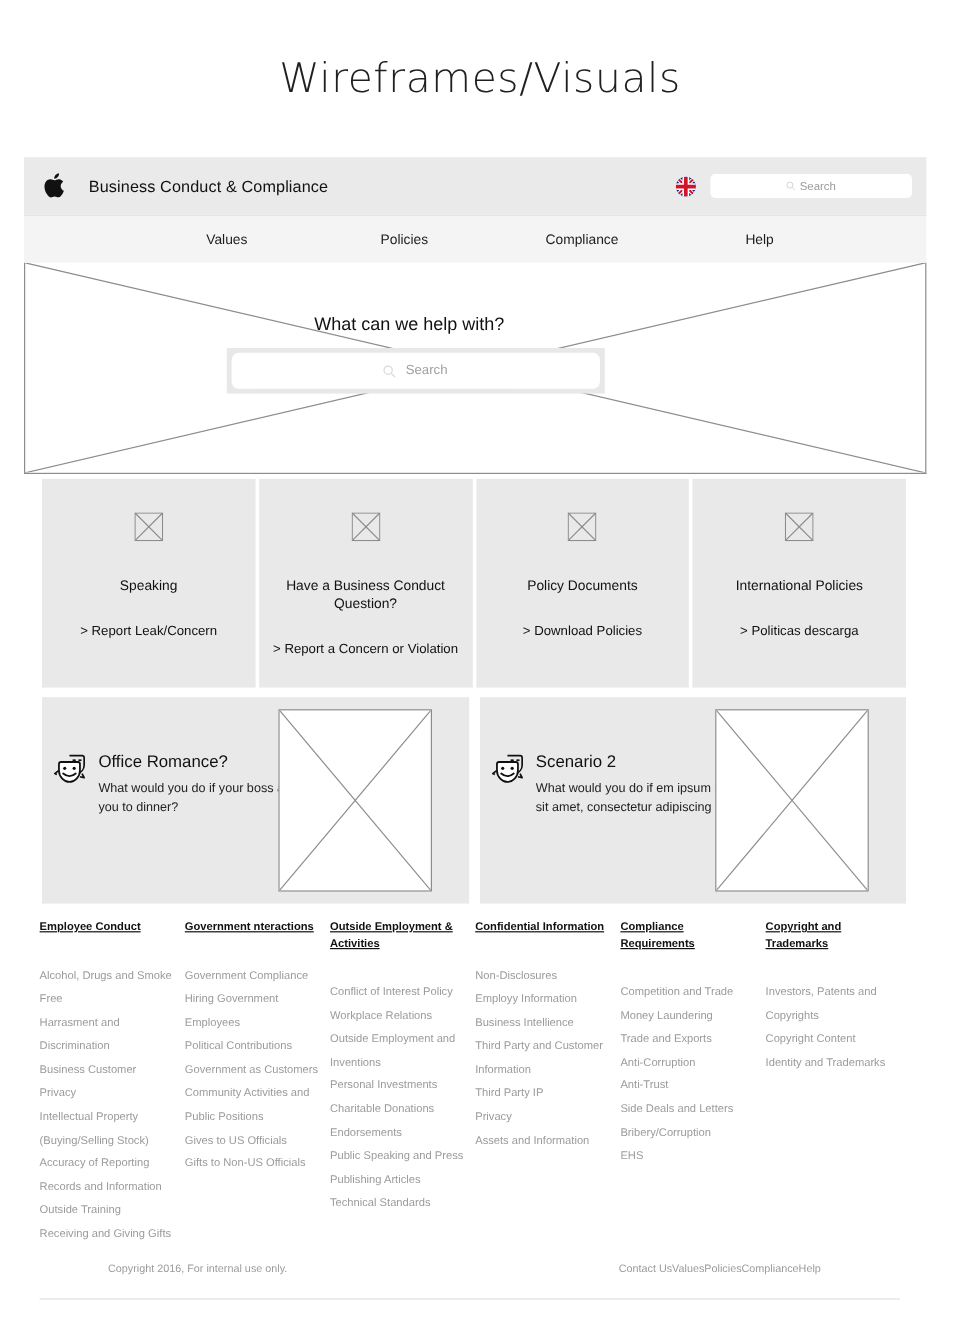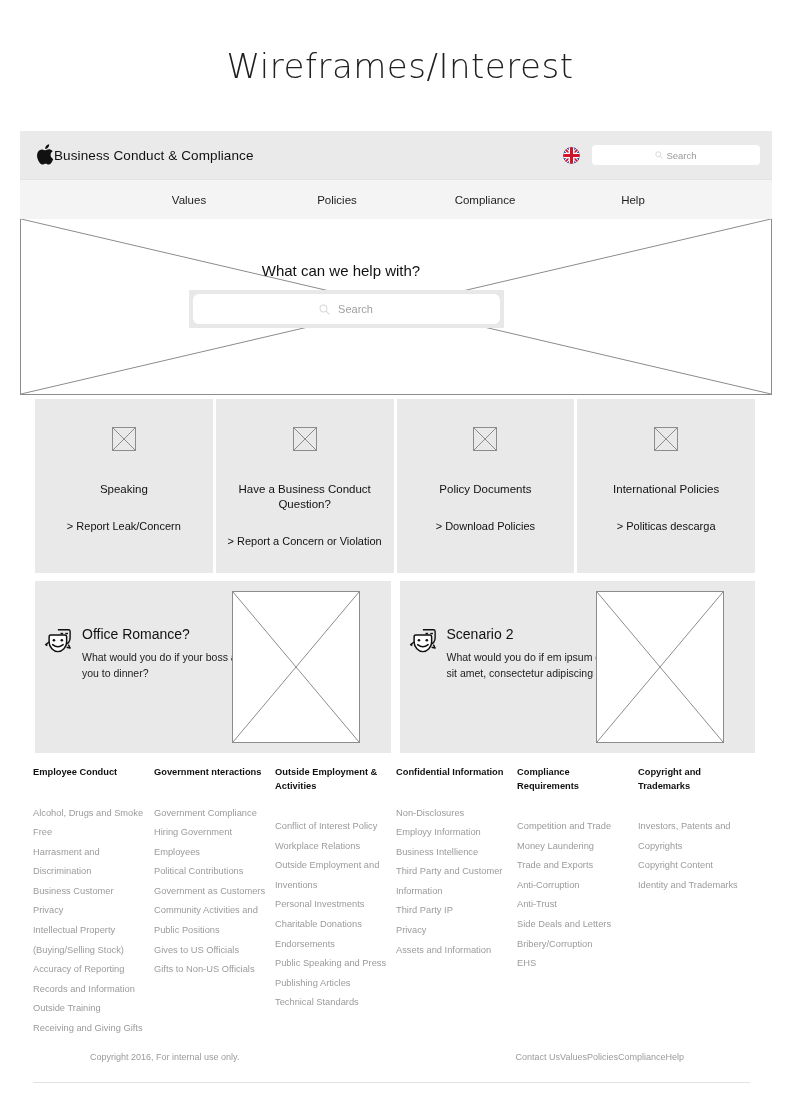--- a/index.html
+++ b/index.html
@@ -26,21 +26,21 @@
   
   .site { position: absolute; left: 20px; top: 131px; width: 752px; }
 
   .topbar {
     height: 48px;
     background: #eaeaea;
     display: flex; align-items: center;
     padding: 0 14px 0 16px;
     position: relative;
   }
-  .brand { display: flex; align-items: center; gap: 0; }
+  .brand { display: flex; align-items: center; gap: 20px; }
   .apple-icon { width: 18px; height: 22px; display: block; }
   .brand-title { font-size: 13.5px; font-weight: 400; color: #111; letter-spacing: 0.1px; }
 
   .topbar-right {
     position: absolute; right: 12px; top: 50%; transform: translateY(-50%);
     display: flex; align-items: center; gap: 12px;
   }
   .flag-icon {
     width: 17px; height: 17px; border-radius: 50%;
     overflow: hidden; display: block; flex: none;
@@ -157,21 +157,21 @@
 
   
   .linkcols {
     position: absolute; left: 33px; top: 766px;
     width: 735px;
     display: flex;
   }
   .lcol { width: 121px; flex: none; padding-right: 8px; }
   .lcol-head {
     font-size: 9.3px; font-weight: 700; color: #111;
-    line-height: 13.5px; margin-bottom: 24px;
+    line-height: 13.5px; margin-bottom: 24px; text-decoration: underline;
   }
   .lcol-item {
     font-size: 9.3px; color: #9b9b9b; line-height: 19.6px;
   }
 
   
   .footer-rule {
     position: absolute; left: 33px; top: 1082px; width: 717px;
     height: 1px; background: #e2e2e2;
   }
@@ -181,21 +181,21 @@
     font-size: 9px; color: #9b9b9b;
   }
   .footer-copy { margin-left: 57px; }
   .footer-links { margin-left: auto; display: flex; padding-right: 66px; }
 </style>
 </head>
 <body>
 
 <div class="page">
 
-  <div class="page-title">Wireframes/Interest</div>
+  <div class="page-title">Wireframes/Visuals</div>
 
   <div class="site">
 
     <div class="topbar">
       <div class="brand">
         <svg class="apple-icon" viewBox="0 0 26 32">
           <path fill="#111" d="M17.6 5.1c1-1.2 1.7-2.9 1.5-4.6-1.5.1-3.3 1-4.3 2.2-.9 1.1-1.8 2.8-1.5 4.4 1.7.1 3.4-.9 4.3-2zM19.1 7.8c-2.4-.1-4.4 1.3-5.6 1.3-1.2 0-2.9-1.3-4.8-1.2-2.5 0-4.8 1.4-6 3.6-2.6 4.4-.7 11 1.8 14.6 1.2 1.8 2.7 3.8 4.6 3.7 1.8-.1 2.5-1.2 4.7-1.2s2.8 1.2 4.8 1.1c2-.1 3.2-1.8 4.4-3.6 1.4-2.1 2-4.1 2-4.2-.1 0-3.8-1.5-3.9-5.8 0-3.6 2.9-5.3 3.1-5.4-1.7-2.5-4.3-2.8-5.1-2.9z"></path>
         </svg>
         <span class="brand-title">Business Conduct &amp; Compliance</span>
       </div>

